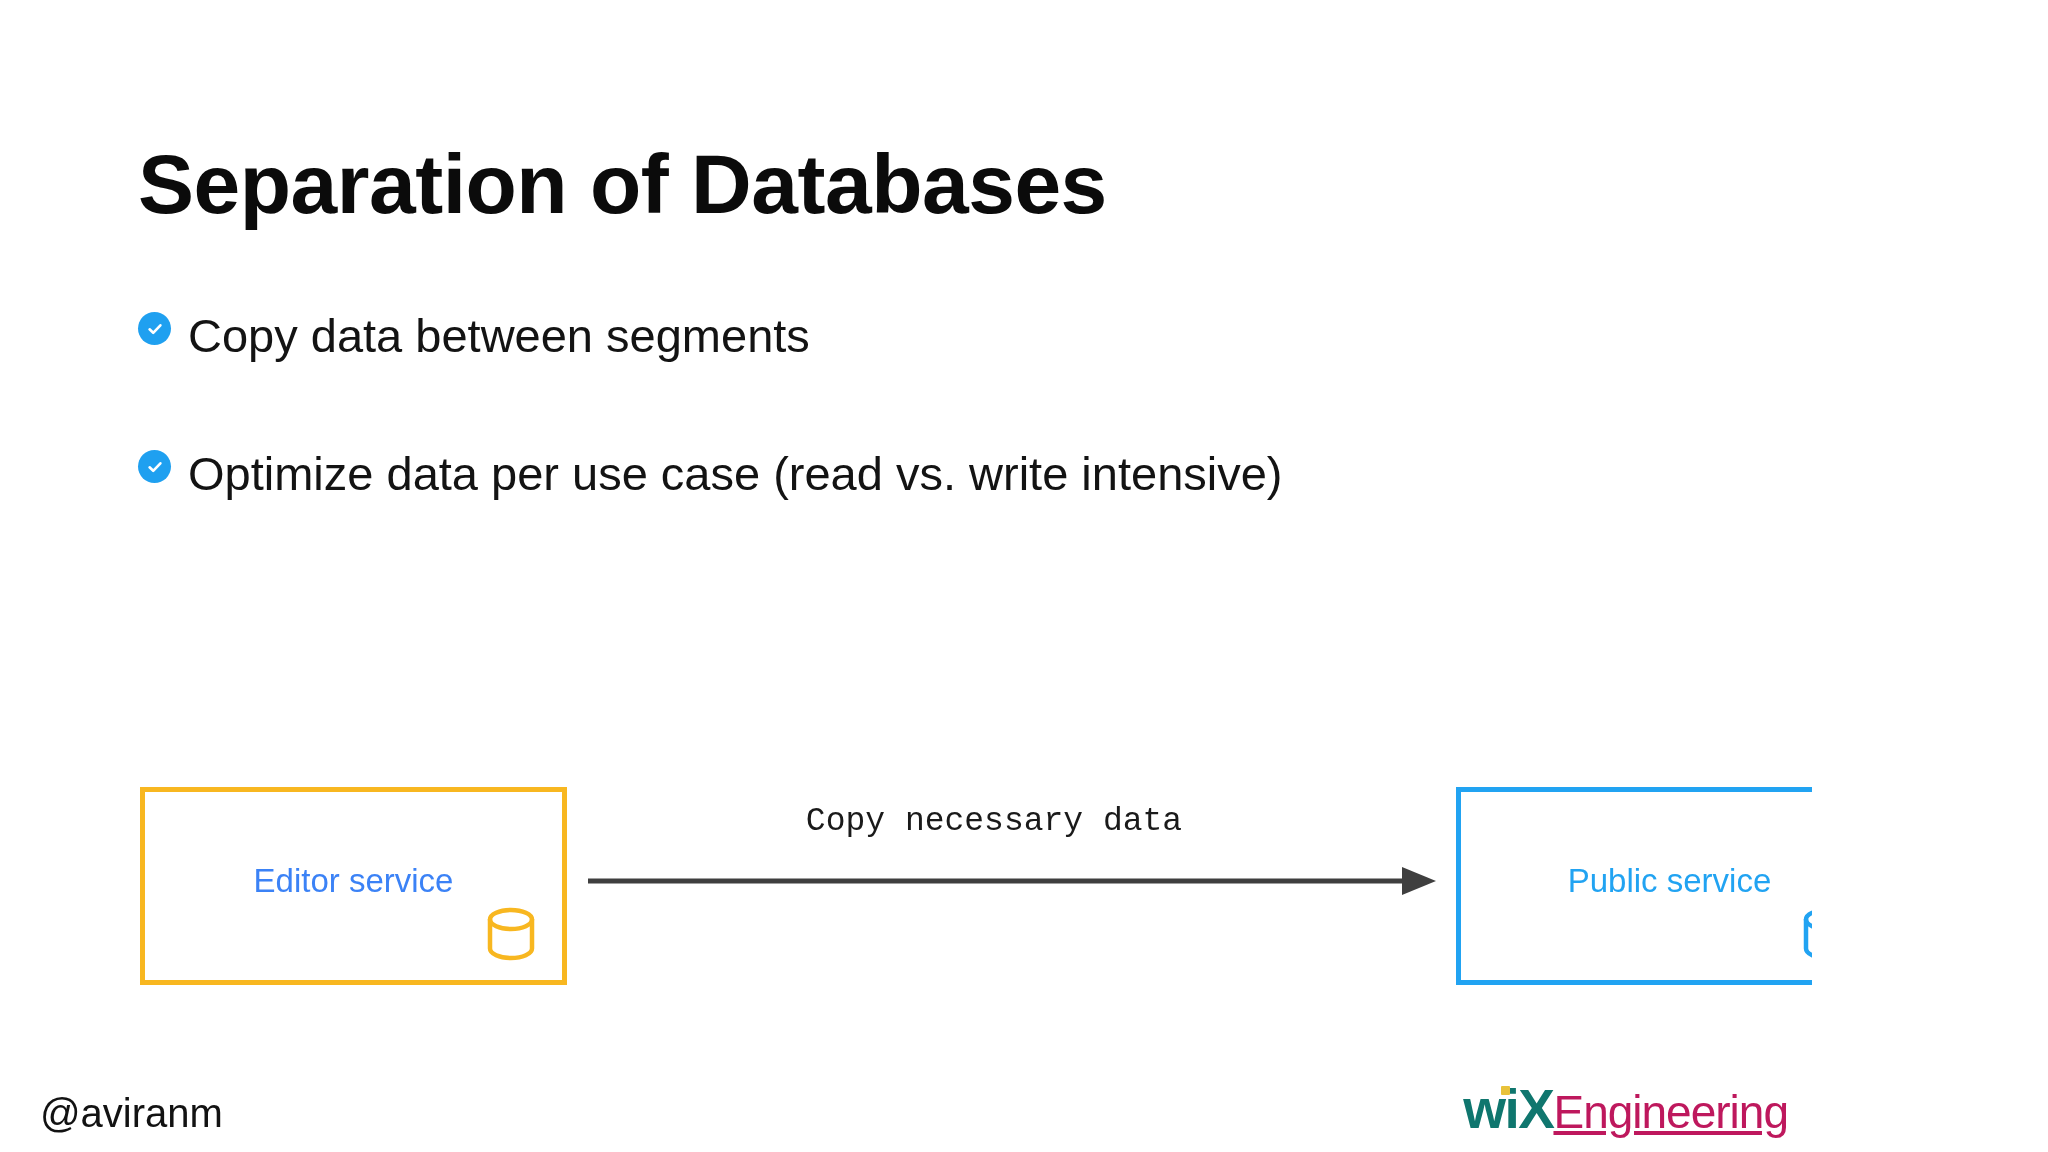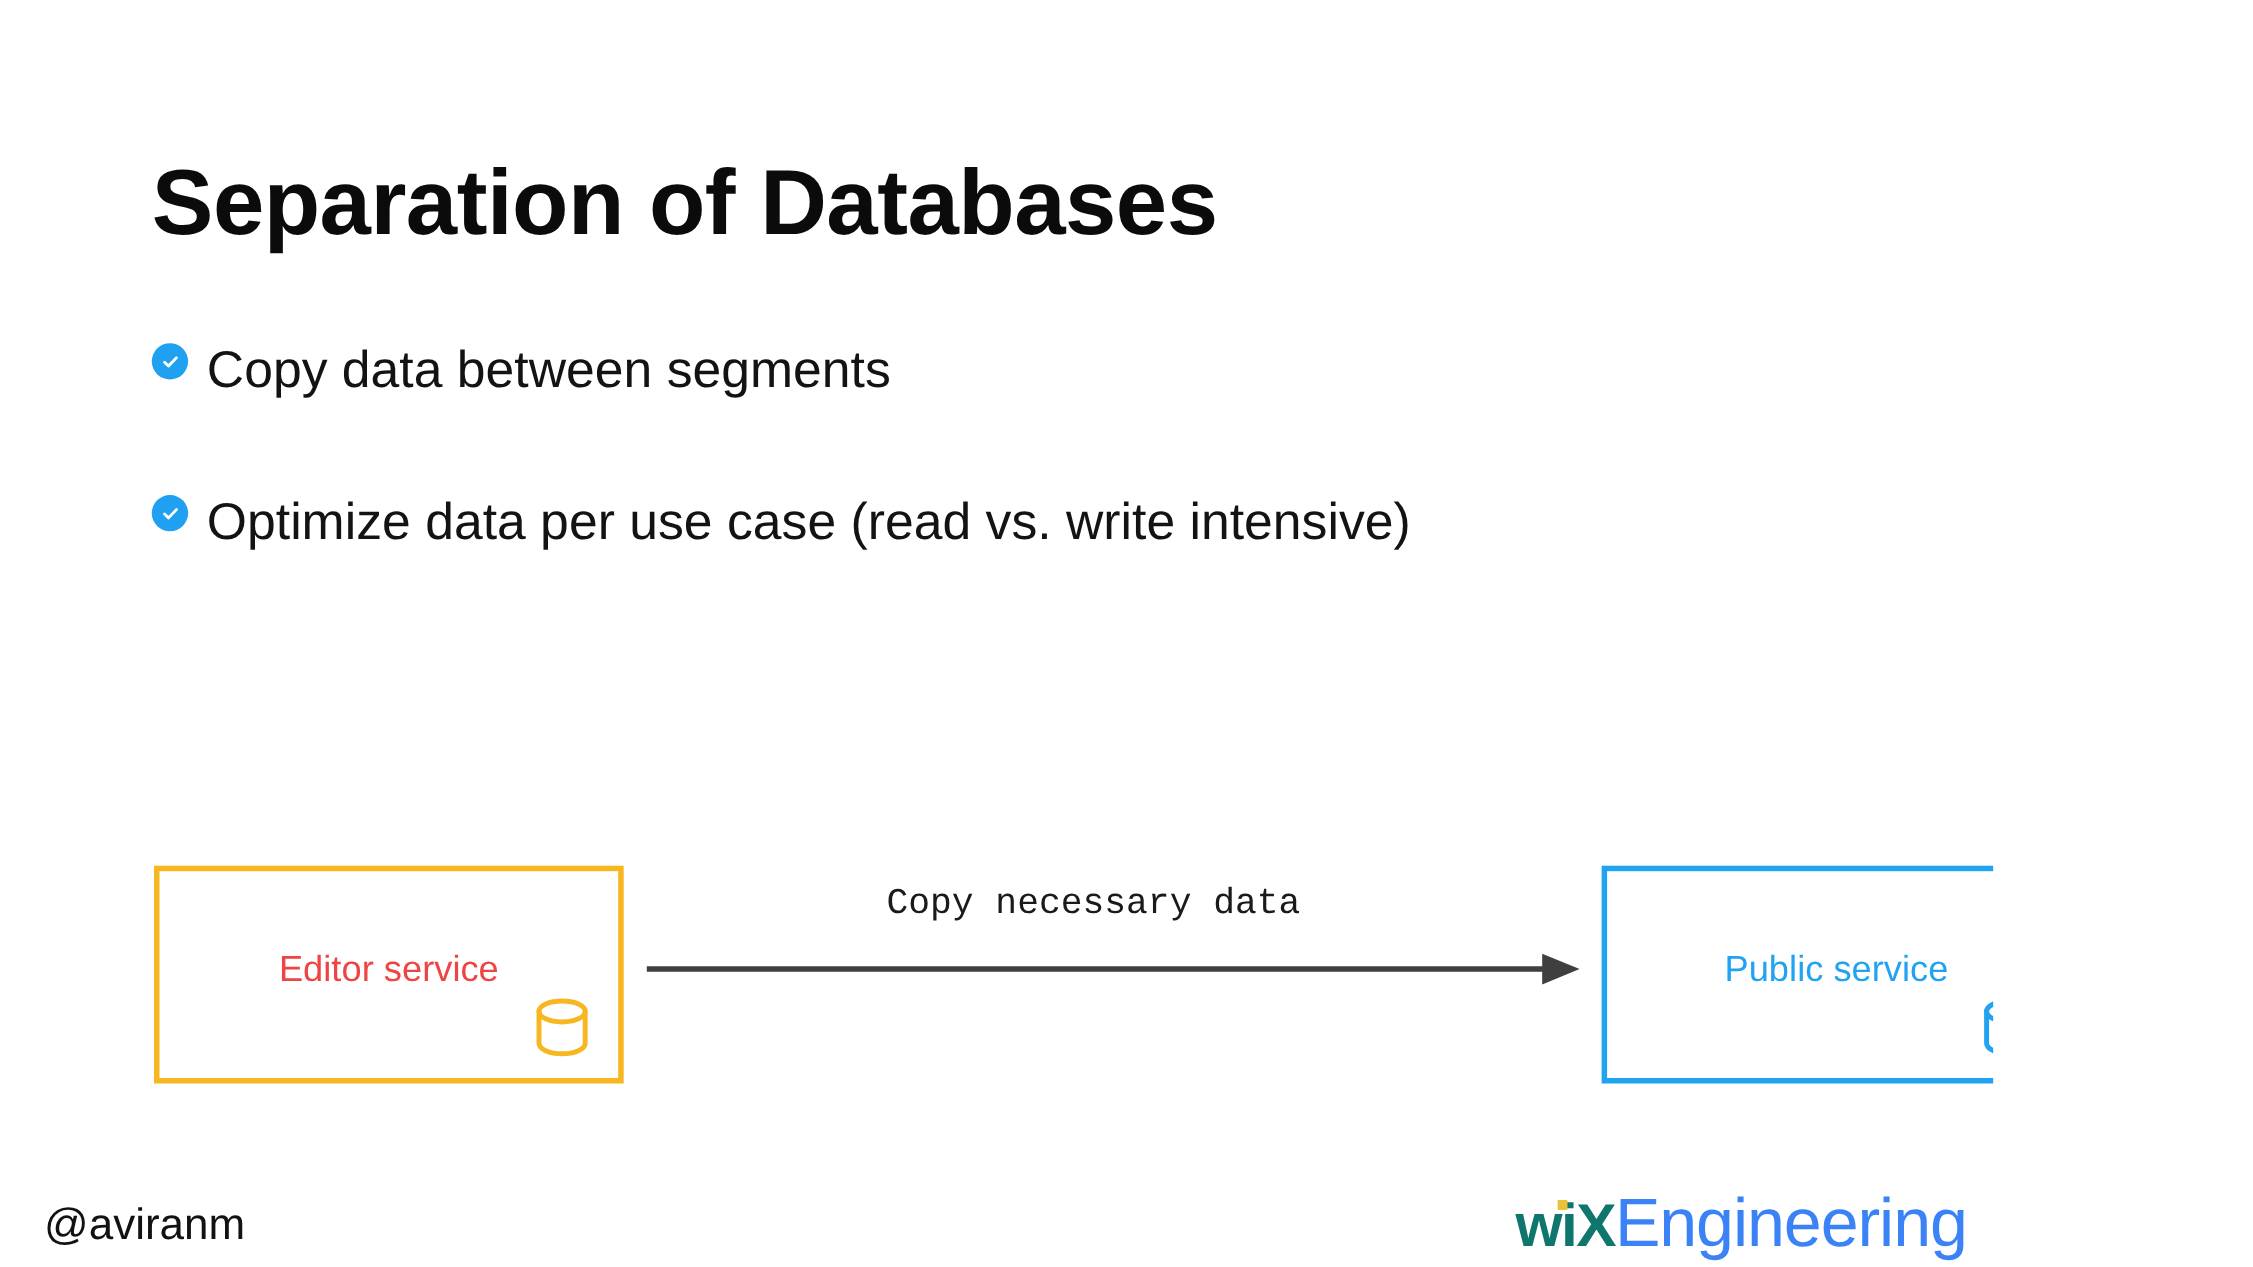--- a/index.html
+++ b/index.html
@@ -107,21 +107,21 @@
     position: absolute;
     left: 0;
     right: 0;
     top: 72px;
     text-align: center;
     font-family: "Liberation Sans", sans-serif;
     font-size: 33px;
     font-weight: 400;
     line-height: 1;
   }
-  #editor-service-box .service-label { color: #ef4444; }
+  #editor-service-box .service-label { color: #3b82f6; }
   #public-service-box .service-label { color: #21a3f2; }
 
   .db-icon {
     position: absolute;
     right: 25px;
     bottom: 18px;
     width: 52px;
     height: 56px;
   }
   .db-icon svg { display: block; width: 100%; height: 100%; }
@@ -180,23 +180,24 @@
     left: 38px;
     top: 4px;
     width: 9px;
     height: 9px;
     background: #e8c23a;
     border-radius: 1px;
   }
   .wix-word {
     font-family: "Liberation Sans", sans-serif;
     font-weight: 400;
-    font-size: 62px;
-    color: #3b82f6;
+    font-size: 46px;
+    color: #be185d;
     letter-spacing: -1px;
+    text-decoration: underline;
   }
 </style>
 </head>
 <body>
 
 <div id="slide">
 
   <div id="slide-title">Separation of Databases</div>
 
   <div id="bullets">

